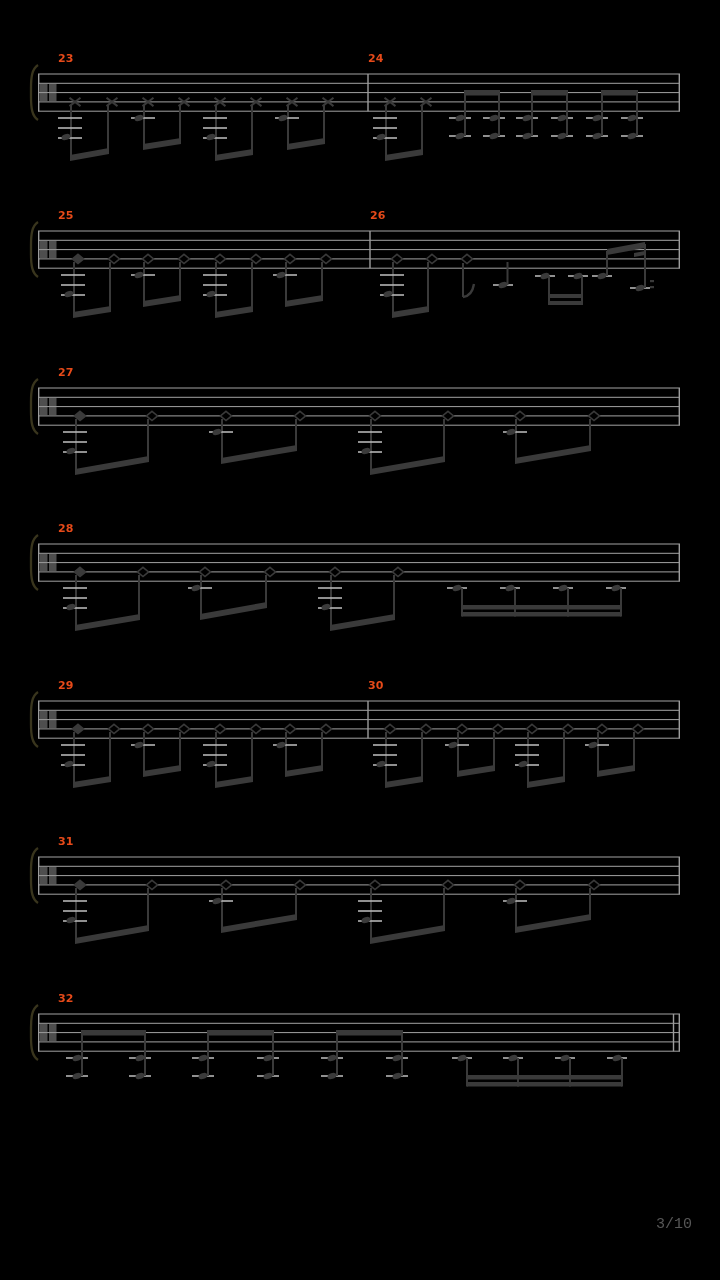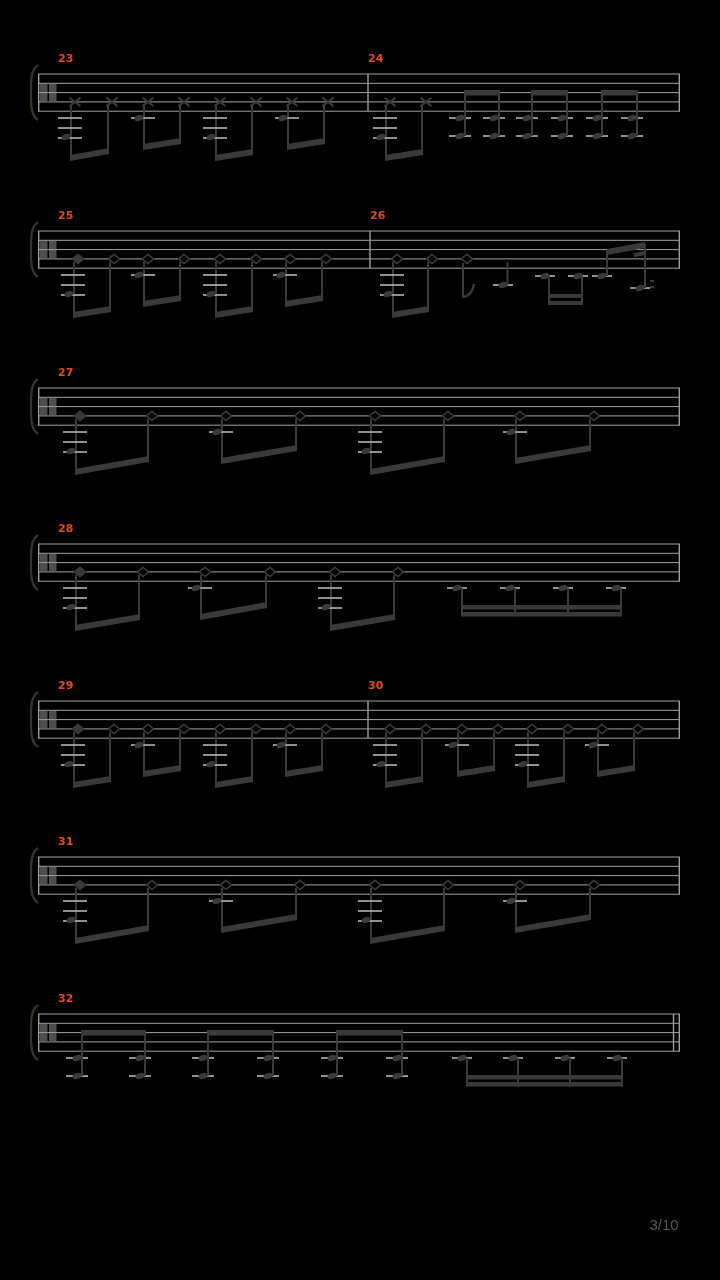--- a/index.html
+++ b/index.html
@@ -9,23 +9,23 @@
     height: 1280px;
     background: #7dd3fc;
     overflow: hidden;
     font-family: "DejaVu Sans", sans-serif;
   }
   .page-indicator {
     position: absolute;
     left: 636px;
     top: 1216px;
     width: 56px;
-    text-align: center;
+    text-align: right;
     font-size: 15px;
-    font-family: Liberation Sans, sans-serif;
+    font-family: Liberation Mono, monospace;
     color: #575757;
   }
   svg { display: block; }
   text.mnum {
     font-family: "DejaVu Sans", sans-serif;
     font-weight: bold;
     font-size: 11px;
   }
 </style>
 </head>

